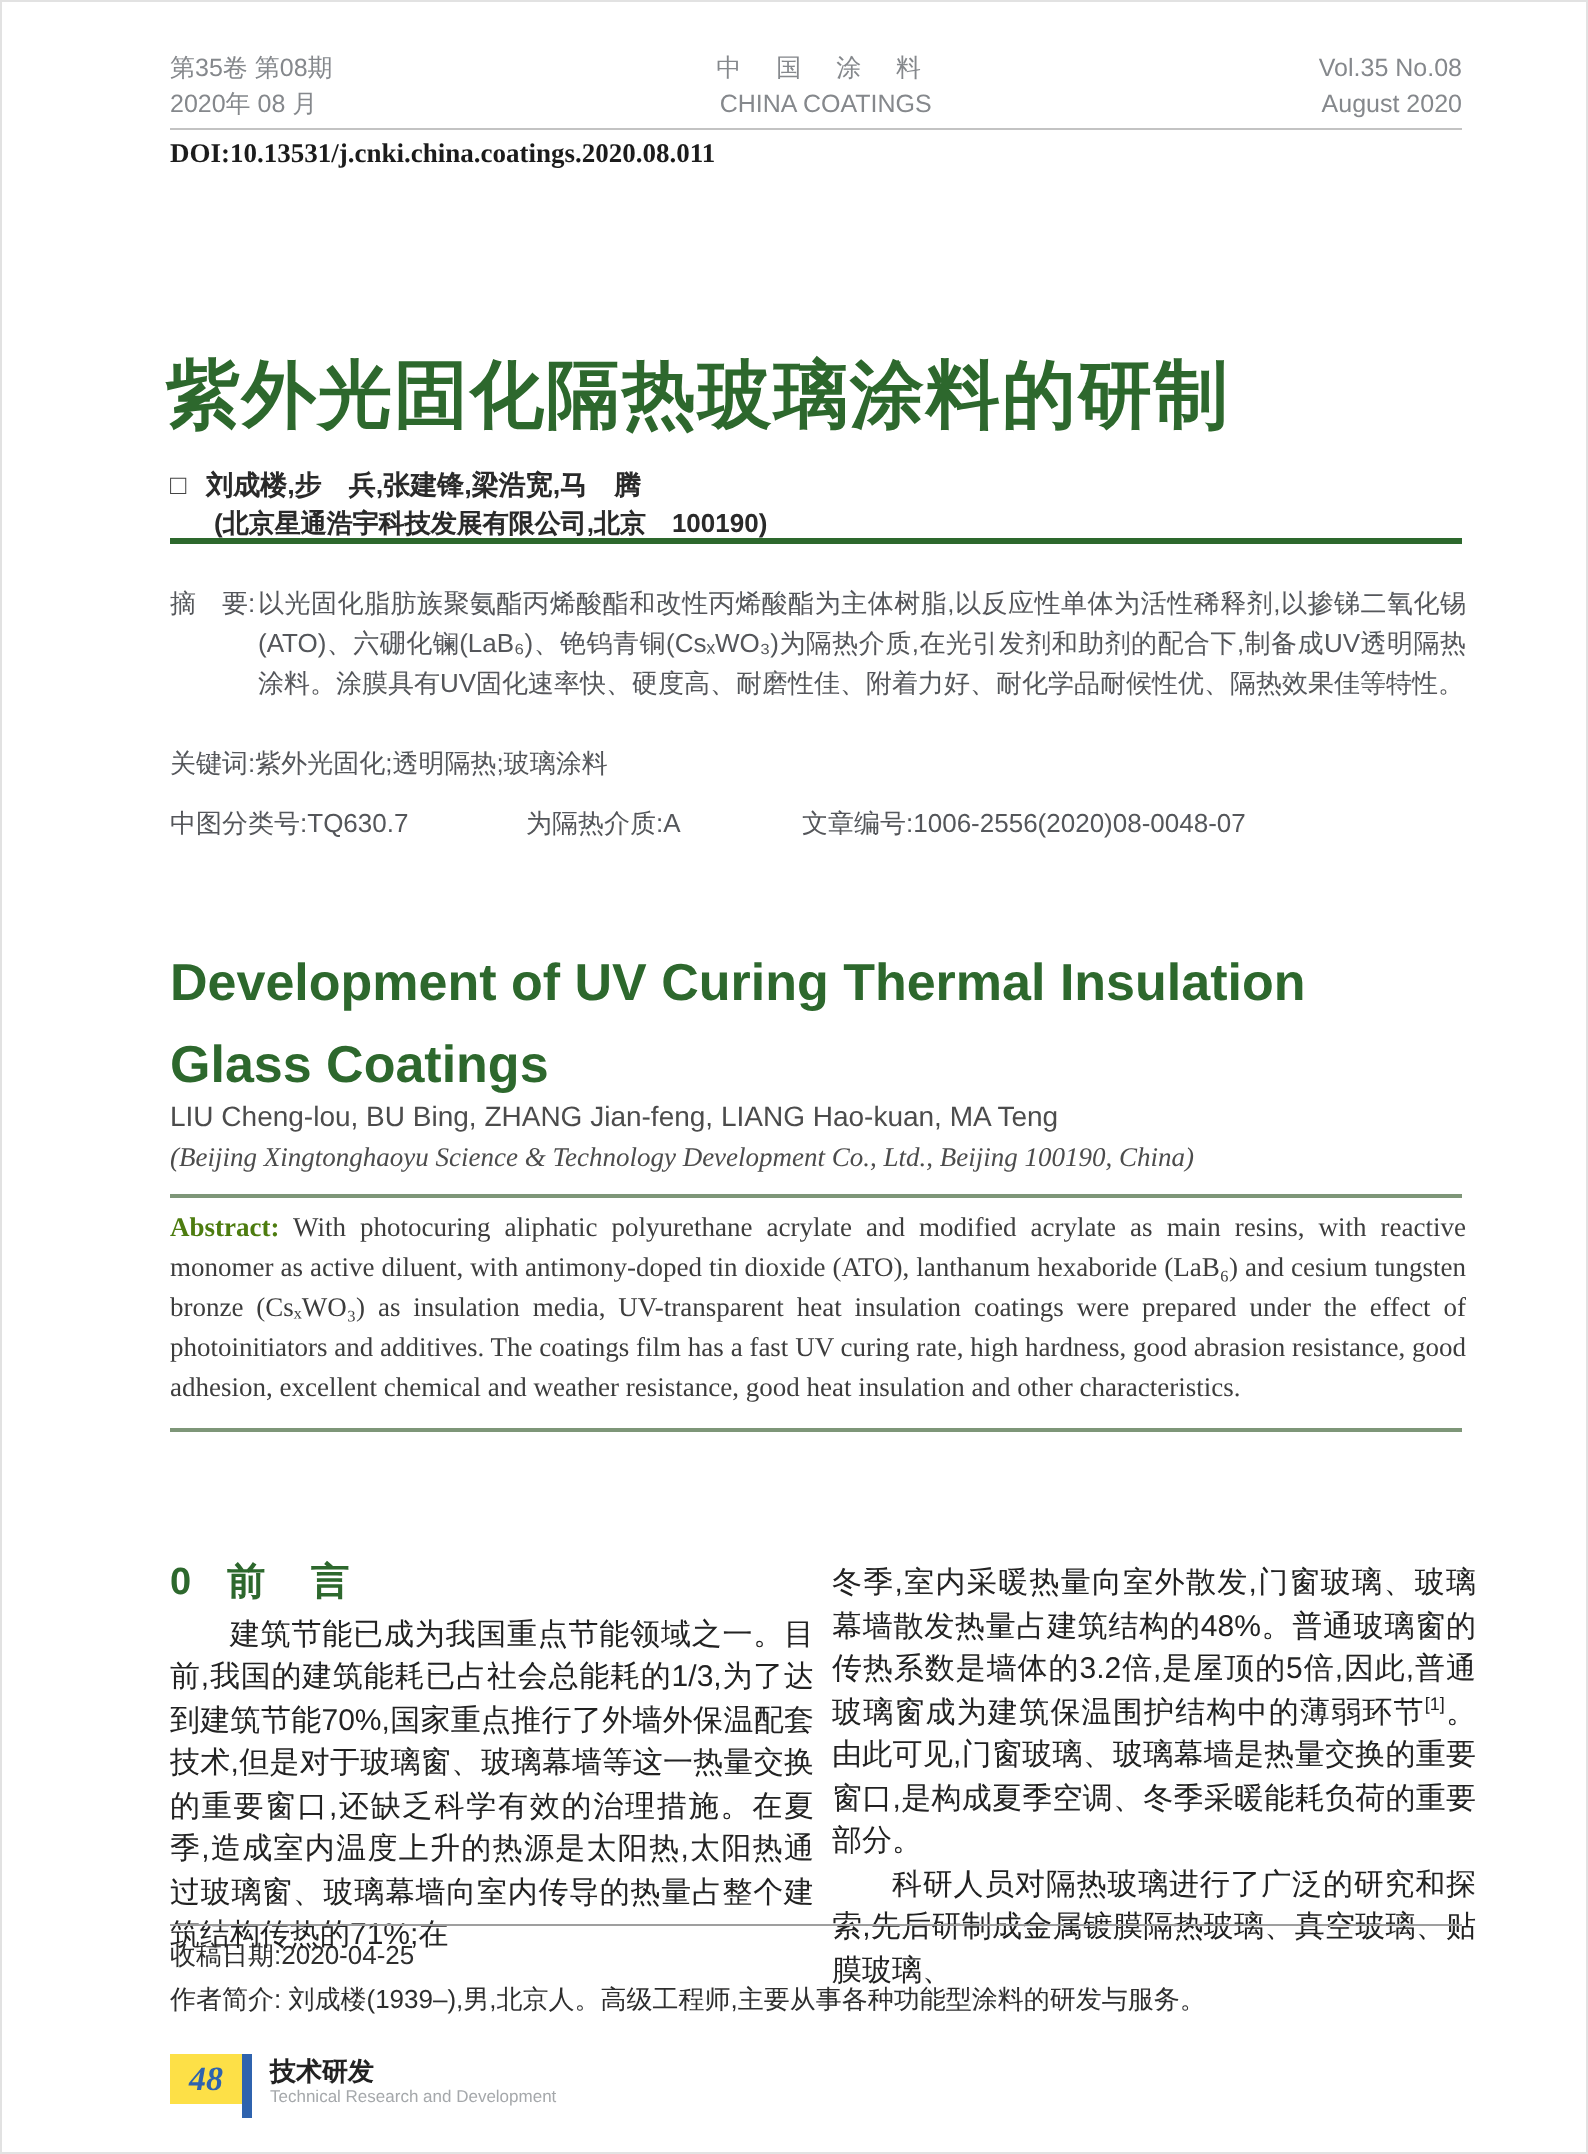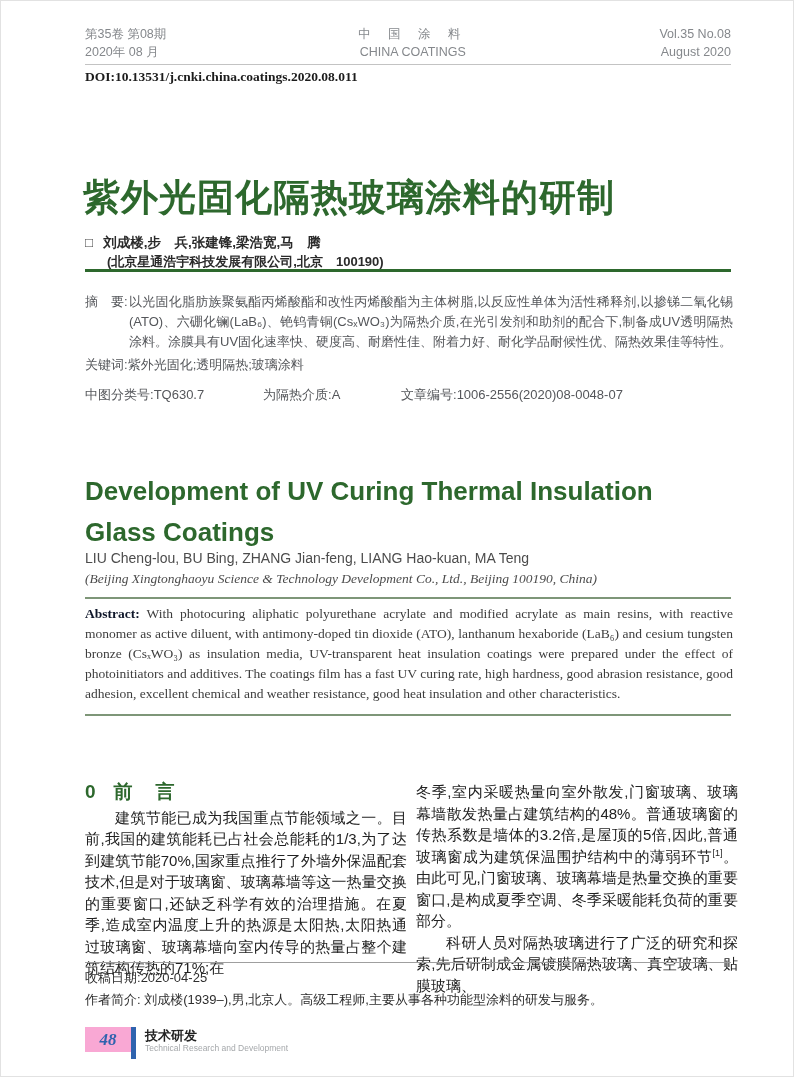--- a/index.html
+++ b/index.html
@@ -47,21 +47,21 @@
   }
   .rule-thick{position:absolute;left:84px;top:268px;width:646px;height:3px;background:#2d682d;}
   
   .abstract-cn{
     position:absolute;left:84px;top:291px;width:648px;
     font-size:13px;line-height:20px;color:#54565a;
     text-align:justify;
   }
   .hang{padding-left:44px;}
   .hang .lab{float:left;margin-left:-44px;}
-  .kw-line{margin-top:3px;}
+  .kw-line{margin-top:20px;}
   .clc-row{display:flex;margin-top:10px;align-items:center;}
   .clc-row .c1{width:178px;}
   .clc-row .c2{width:138px;}
   .clc-row .c3{flex:1;}
   
   .title-en{
     position:absolute;left:84px;top:470px;width:580px;
     font-size:26px;line-height:41px;font-weight:bold;color:#2d682d;margin:0;
   }
   .authors-en{
@@ -73,21 +73,21 @@
     font-family:"Liberation Serif","DejaVu Serif",serif;
     font-style:italic;font-size:13.5px;color:#4c4c4c;
   }
   .rule-thin-a{position:absolute;left:84px;top:596px;width:646px;height:1.5px;background:#7e9678;}
   .abstract-en{
     position:absolute;left:84px;top:603px;width:648px;
     font-family:"Liberation Serif","DejaVu Serif",serif;
     font-size:13.5px;line-height:20px;color:#3d3d3d;
     text-align:justify;
   }
-  .abstract-en b{color:#0f172a;}
+  .abstract-en b{color:#4d7c0f;}
   .abstract-en .kws{margin-top:3px;}
   .rule-thin-b{position:absolute;left:84px;top:713px;width:646px;height:1.5px;background:#7e9678;}
   
   .col{
     position:absolute;top:780px;width:322px;
     font-size:15px;line-height:21.5px;color:#222;
     text-align:justify;
   }
   .col-1{left:84px;}
   .col-2{left:415px;}
@@ -104,21 +104,21 @@
   .footnote{
     position:absolute;left:84px;top:966px;width:646px;
     font-size:13px;line-height:22px;color:#2e2e2e;
   }
   
   .footer-badge{
     position:absolute;left:84px;top:1026px;
     display:flex;align-items:flex-start;
   }
   .pagenum{
-    width:46px;height:25px;background:#f9a8d4;
+    width:36px;height:25px;background:#fde047;
     font-family:"Liberation Serif","DejaVu Serif",serif;
     font-style:italic;font-weight:bold;font-size:17px;color:#2f63ae;
     display:flex;align-items:center;justify-content:center;
   }
   .badge-bar{width:5px;height:32px;background:#2f63ae;margin-right:9px;}
   .badge-labels{padding-top:1px;}
   .badge-cn{font-size:13px;font-weight:bold;color:#222;line-height:15px;}
   .badge-en{font-size:8.5px;color:#a5a8ab;line-height:11px;}
 </style>
 </head>

